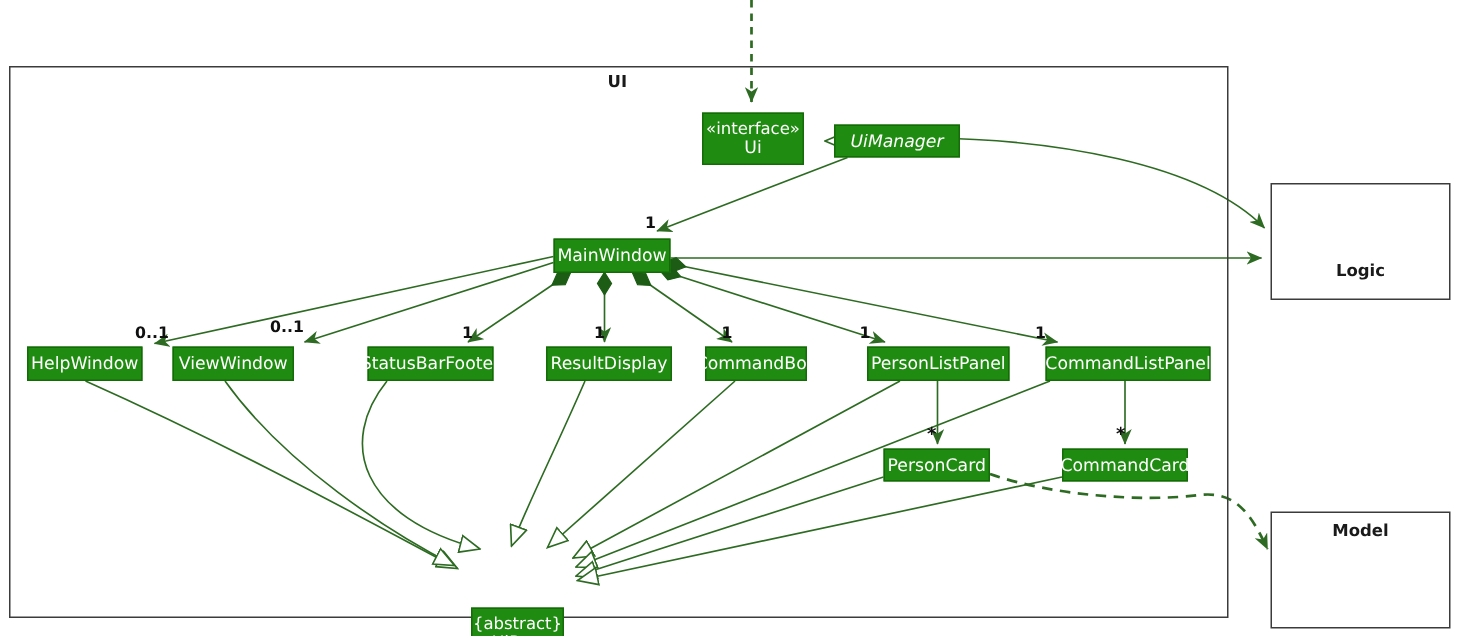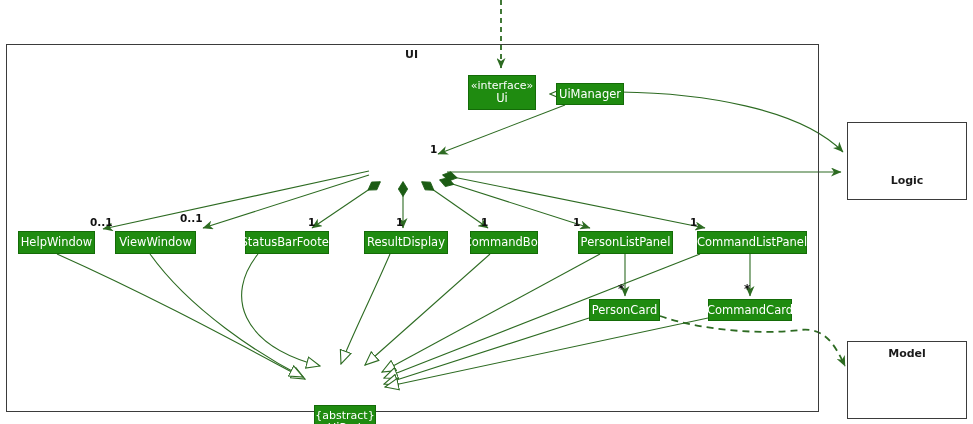--- a/index.html
+++ b/index.html
@@ -153,24 +153,27 @@
   <div class="ext-title" style="left:847px; top:128px; width:120px;margin-top:46px;">Logic</div>
 
   <div class="ext-frame" style="left:847px; top:341px; width:120px; height:78px;"></div>
   <div class="ext-title" style="left:847px; top:347px; width:120px;">Model</div>
 
   <div class="cls-box" style="left:468px; top:75px; width:68px; height:35px;">
     <span class="stereo">«interface»</span>
     <span>Ui</span>
   </div>
 
-  <div class="cls-box" style="left:556px; top:83px; width:68px; height:22px;">
+  <div class="cls-box" style="left:556px; top:83px; width:84px; height:22px;font-style:italic;">
     <span>UiManager</span>
   </div>
 
+  <div class="cls-box" style="left:369px; top:159px; width:78px; height:23px;">
+    <span>MainWindow</span>
+  </div>
 
   <div class="cls-box" style="left:18px; top:231px; width:77px; height:23px;">
     <span>HelpWindow</span>
   </div>
 
   <div class="cls-box" style="left:115px; top:231px; width:81px; height:23px;">
     <span>ViewWindow</span>
   </div>
 
   <div class="cls-box" style="left:245px; top:231px; width:84px; height:23px;">

